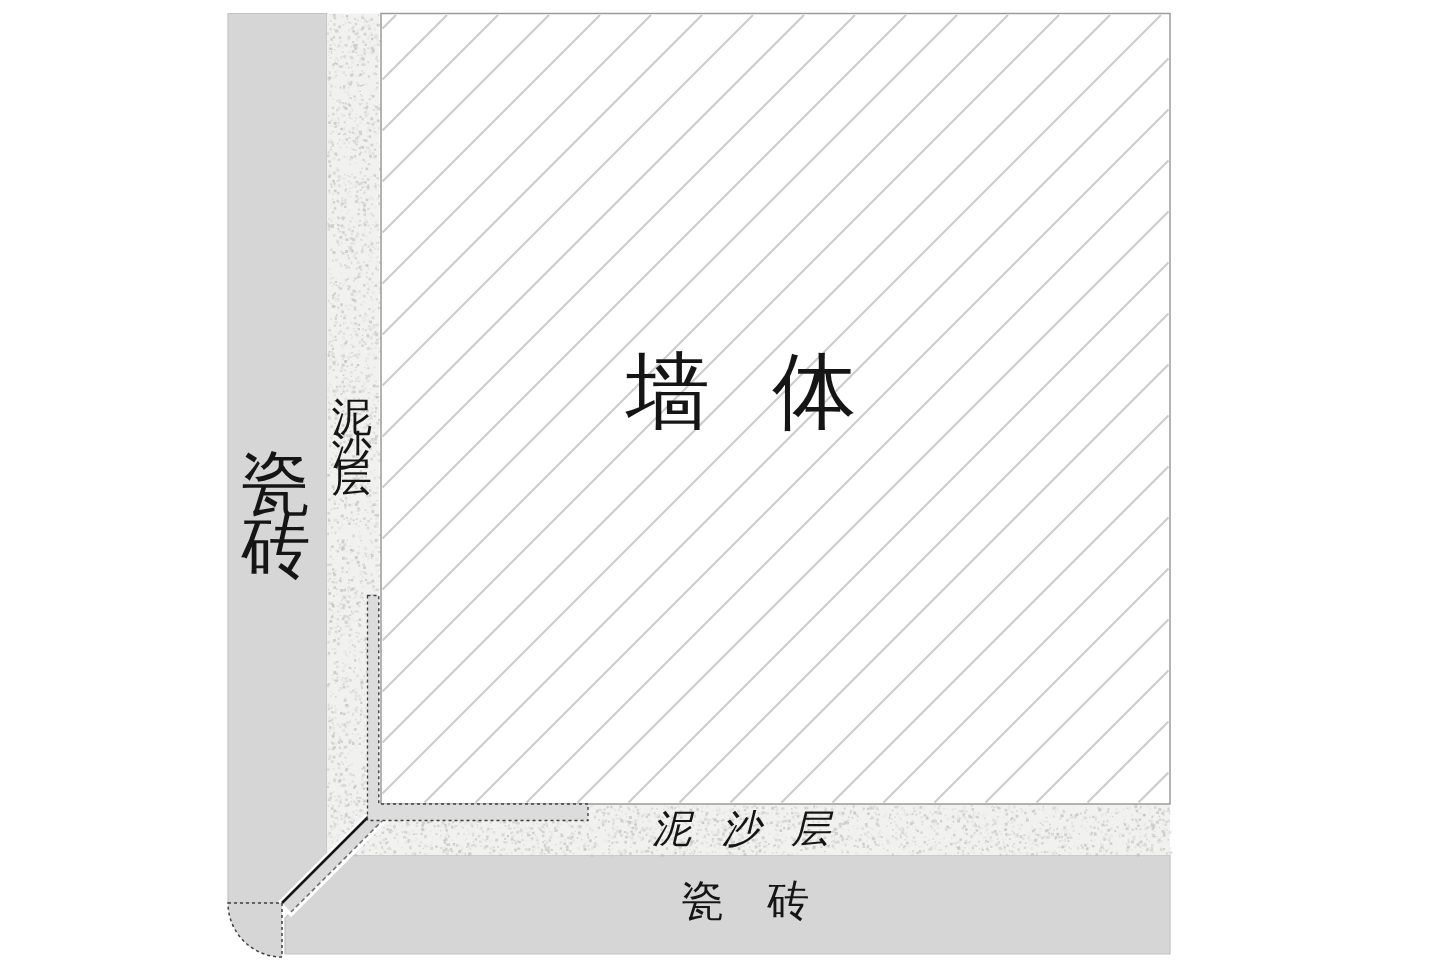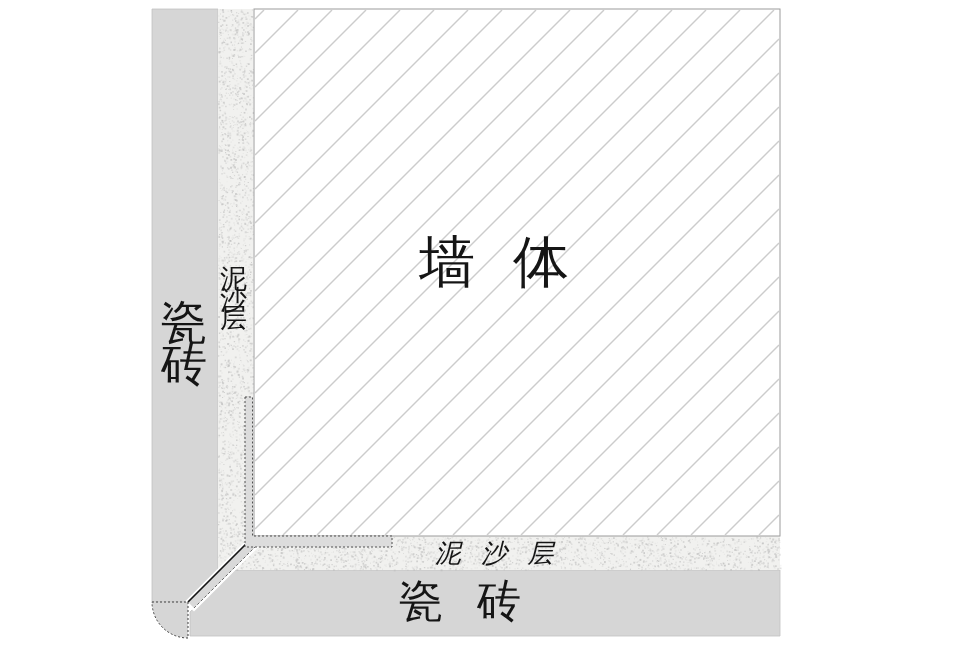--- a/index.html
+++ b/index.html
@@ -17,25 +17,25 @@
     white-space:nowrap;
     color:#151515;
     font-family:"DejaVu Serif","Liberation Serif",serif;
     line-height:1;
     user-select:none;
   }
   .vertical{
     writing-mode:vertical-rl;
     text-orientation:upright;
   }
-  .lbl-wall{left:500px;top:262px;font-size:56px;letter-spacing:12px;font-family:Liberation Serif, serif;}
+  .lbl-wall{left:500px;top:262px;font-size:56px;letter-spacing:12px;}
   .lbl-tile-left{left:185px;top:303px;font-size:46px;letter-spacing:40px;}
   .lbl-mortar-left{left:234px;top:274px;font-size:27px;letter-spacing:20px;}
   .lbl-mortar-bottom{left:497px;top:553px;font-size:26px;letter-spacing:6px;font-style:italic;}
-  .lbl-tile-bottom{left:465px;top:601px;font-size:44px;letter-spacing:10px;}
+  .lbl-tile-bottom{left:502px;top:601px;font-size:28px;letter-spacing:10px;}
 </style>
 </head>
 <body>
 
 <div class="stage">
   <svg id="diagram" width="958" height="648" viewBox="0 0 958 648">
       <rect x="0" y="0" width="958" height="648" fill="#ffffff"></rect>
       <polygon points="152,9 218,9 218,572 188,602 152,602" fill="#d6d6d6" stroke="#c2c2c2" stroke-width="0.8"></polygon>
       <polygon points="232,570 780,570 780,636 190,636 190,612" fill="#d6d6d6" stroke="#c2c2c2" stroke-width="0.8"></polygon>
       <polygon points="218,9 253,9 253,537 218,572" fill="#f1f1ef"></polygon>

